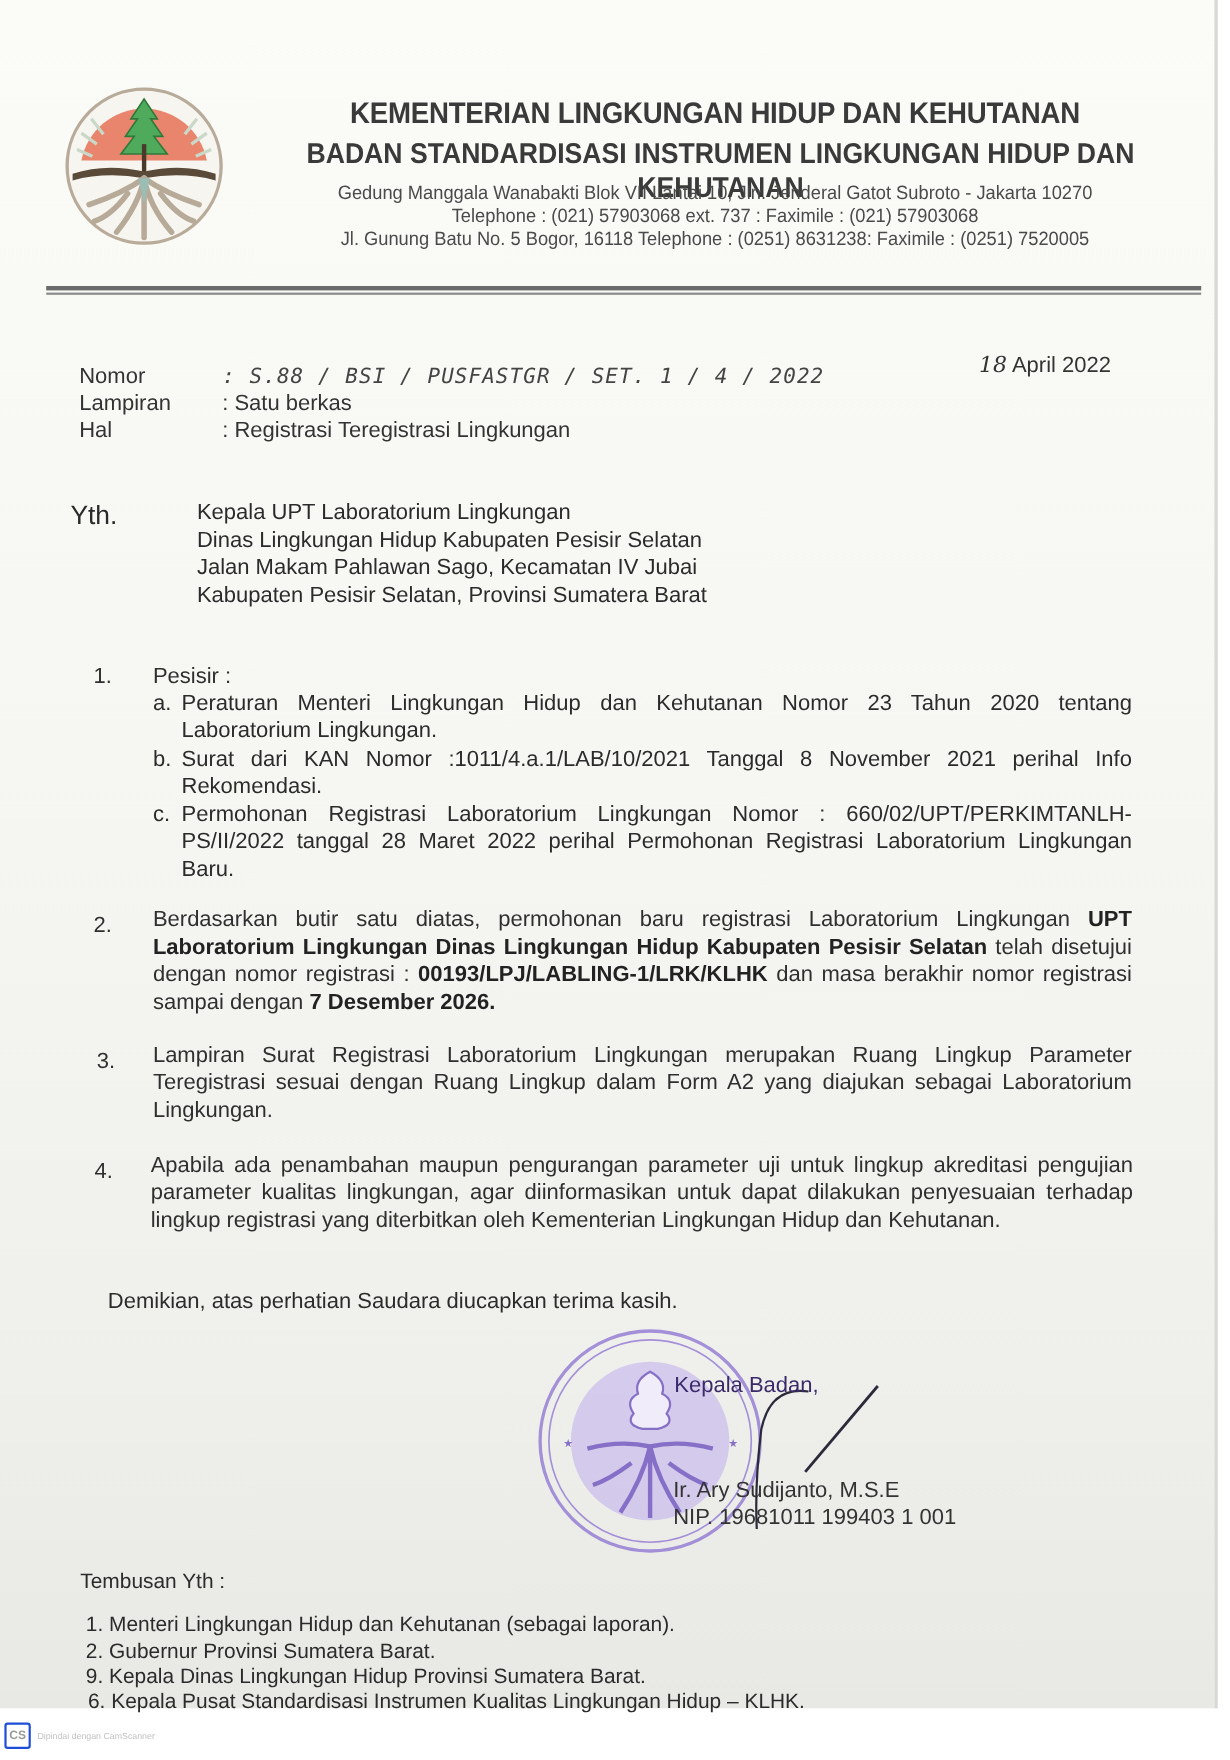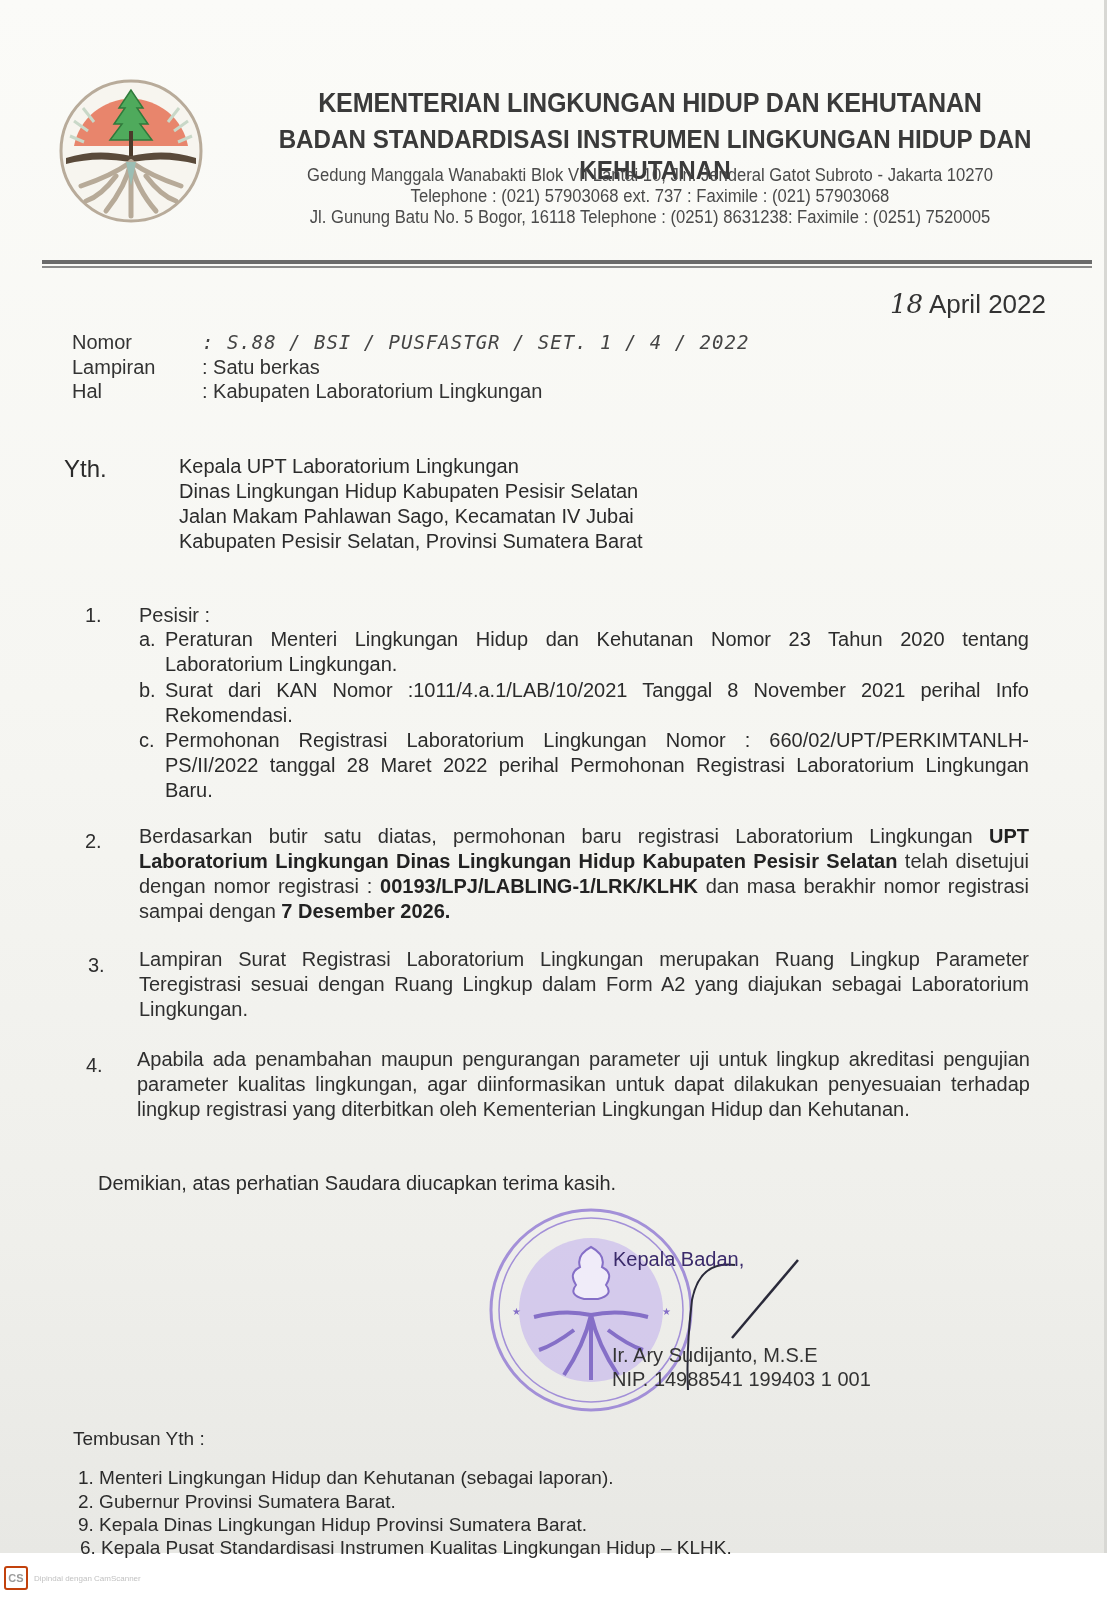--- a/index.html
+++ b/index.html
@@ -17,21 +17,21 @@
   .logo { position: absolute; left: 56px; top: 76px; width: 150px; height: 150px; }
   .kop-title1 { position: absolute; left: 230px; top: 88px; width: 840px; text-align: center;
     font-weight: bold; font-size: 27px; color: #3a3a3a; letter-spacing: -0.2px; transform: scaleX(0.93); transform-origin: center; }
   .kop-title2 { position: absolute; left: 220px; top: 124px; width: 870px; text-align: center;
     font-weight: bold; font-size: 26px; color: #3a3a3a; transform: scaleX(0.93); transform-origin: center; }
   .kop-addr { position: absolute; left: 240px; width: 820px; text-align: center;
     font-size: 17.5px; color: #4a4a4a; transform: scaleX(0.95); transform-origin: center; }
   .rule1 { position: absolute; left: 42px; top: 260px; width: 1050px; height: 4px; background: #6a6a6a; }
   .rule2 { position: absolute; left: 42px; top: 266px; width: 1050px; height: 2px; background: #8a8a8a; }
 
-  .date { position: absolute; left: 890px; top: 289px; font-size: 26px; color: #333; }
+  .date { position: absolute; left: 890px; top: 319px; font-size: 20px; color: #333; }
   .date .hand { font-family: "DejaVu Serif", serif; font-style: italic; }
   .meta-row { position: absolute; left: 72px; font-size: 20px; color: #333; }
   .meta-row .lbl { display: inline-block; width: 130px; }
   .meta-row .hand { font-family: "DejaVu Sans Mono", monospace; font-size: 19px; letter-spacing: 1px; color: #444; font-style: italic; }
 
   .yth-lbl { position: absolute; left: 64px; top: 455px; font-size: 24px; }
   .yth-line { position: absolute; left: 139px; font-size: 20px; margin-left: 40px; }
 
   .para { position: absolute; font-size: 20px; line-height: 25px; color: #2f2f2f; text-align: justify; }
   .num { position: absolute; font-size: 20px; color: #2f2f2f; }
@@ -46,21 +46,21 @@
   .stamp { position: absolute; left: 484px; top: 1205px; width: 215px; height: 210px; opacity: 0.9; }
   .sig-title { position: absolute; left: 613px; top: 1248px; font-size: 20px; color: #3a2a6a; }
   .sig-stroke { position: absolute; left: 600px; top: 1240px; width: 220px; height: 180px; }
   .sig-name { position: absolute; left: 612px; top: 1344px; font-size: 20px; color: #333; }
   .sig-nip { position: absolute; left: 612px; top: 1368px; font-size: 20px; color: #333; }
 
   .cc-title { position: absolute; left: 73px; top: 1428px; font-size: 19px; }
   .cc-item { position: absolute; left: 78px; font-size: 19px; margin-top: 16px; }
 
   .scanner { position: absolute; left: 4px; top: 1566px; display: flex; align-items: center; gap: 6px; }
-  .cs-badge { width: 20px; height: 20px; border: 2px solid #c2410c; border-radius: 3px;
+  .cs-badge { width: 20px; height: 20px; border: 2px solid #1d4ed8; border-radius: 3px;
     font-size: 11px; font-weight: bold; color: #9a9a9a; display: flex; align-items: center; justify-content: center; }
   .cs-text { font-size: 8px; color: #c2c2c2; }
 </style>
 </head>
 <body>
 
 <div class="paper">
 
   <svg class="logo" viewBox="0 0 150 150">
     <circle cx="75" cy="75" r="70" fill="#f7f5ef" stroke="#b8ab9a" stroke-width="3"></circle>
@@ -102,21 +102,21 @@
     <span>April  2022</span>
   </div>
 
   <div class="meta-row" style="top:331px">
     <span class="lbl">Nomor</span><span class="hand">: S.88 / BSI / PUSFASTGR / SET. 1 / 4 / 2022</span>
   </div>
   <div class="meta-row" style="top:356px">
     <span class="lbl">Lampiran</span><span>: Satu berkas</span>
   </div>
   <div class="meta-row" style="top:380px">
-    <span class="lbl">Hal</span><span>: Kabupaten Laboratorium Lingkungan</span>
+    <span class="lbl">Hal</span><span>: Registrasi Teregistrasi Lingkungan</span>
   </div>
 
   <div class="yth-lbl">Yth.</div>
   <div class="yth-line" style="top:455px">Kepala UPT Laboratorium Lingkungan</div>
   <div class="yth-line" style="top:480px">Dinas Lingkungan Hidup Kabupaten Pesisir Selatan</div>
   <div class="yth-line" style="top:530px">Kabupaten Pesisir Selatan, Provinsi Sumatera Barat</div>
   <div class="yth-line" style="top:505px">Jalan Makam Pahlawan Sago, Kecamatan IV Jubai</div>
 
   <div class="num" style="left:85px;top:604px">1.</div>
   <div class="num" style="left:139px;top:604px">Pesisir :</div>
@@ -166,21 +166,21 @@
     </g>
     <text x="28" y="110" font-size="10" fill="#7a62c4" font-family="Liberation Serif, serif">★</text>
     <text x="178" y="110" font-size="10" fill="#7a62c4" font-family="Liberation Serif, serif">★</text>
   </svg>
   <svg class="sig-stroke" viewBox="0 0 220 180">
     <path d="M198 20 L132 98" stroke="#2a2a3a" stroke-width="2.5" fill="none"></path>
     <path d="M135 25 Q100 20 92 60 Q86 110 88 150" stroke="#2a2a3a" stroke-width="2" fill="none"></path>
   </svg>
   <div class="sig-title">Kepala Badan,</div>
   <div class="sig-name">Ir. Ary Sudijanto, M.S.E</div>
-  <div class="sig-nip">NIP. 14988541 199403 1 001</div>
+  <div class="sig-nip">NIP. 19681011 199403 1 001</div>
 
   <div class="cc-title">Tembusan Yth :</div>
   <div class="cc-item" style="top:1451px">1. Menteri Lingkungan Hidup dan Kehutanan (sebagai laporan).</div>
   <div class="cc-item" style="top:1475px">2. Gubernur Provinsi Sumatera Barat.</div>
   <div class="cc-item" style="top:1498px">9. Kepala Dinas Lingkungan Hidup Provinsi Sumatera Barat.</div>
   <div class="cc-item" style="top:1521px;left:80px">6. Kepala Pusat Standardisasi Instrumen Kualitas Lingkungan Hidup – KLHK.</div>
 </div>
 
 <div class="scanner">
   <div class="cs-badge">CS</div>

